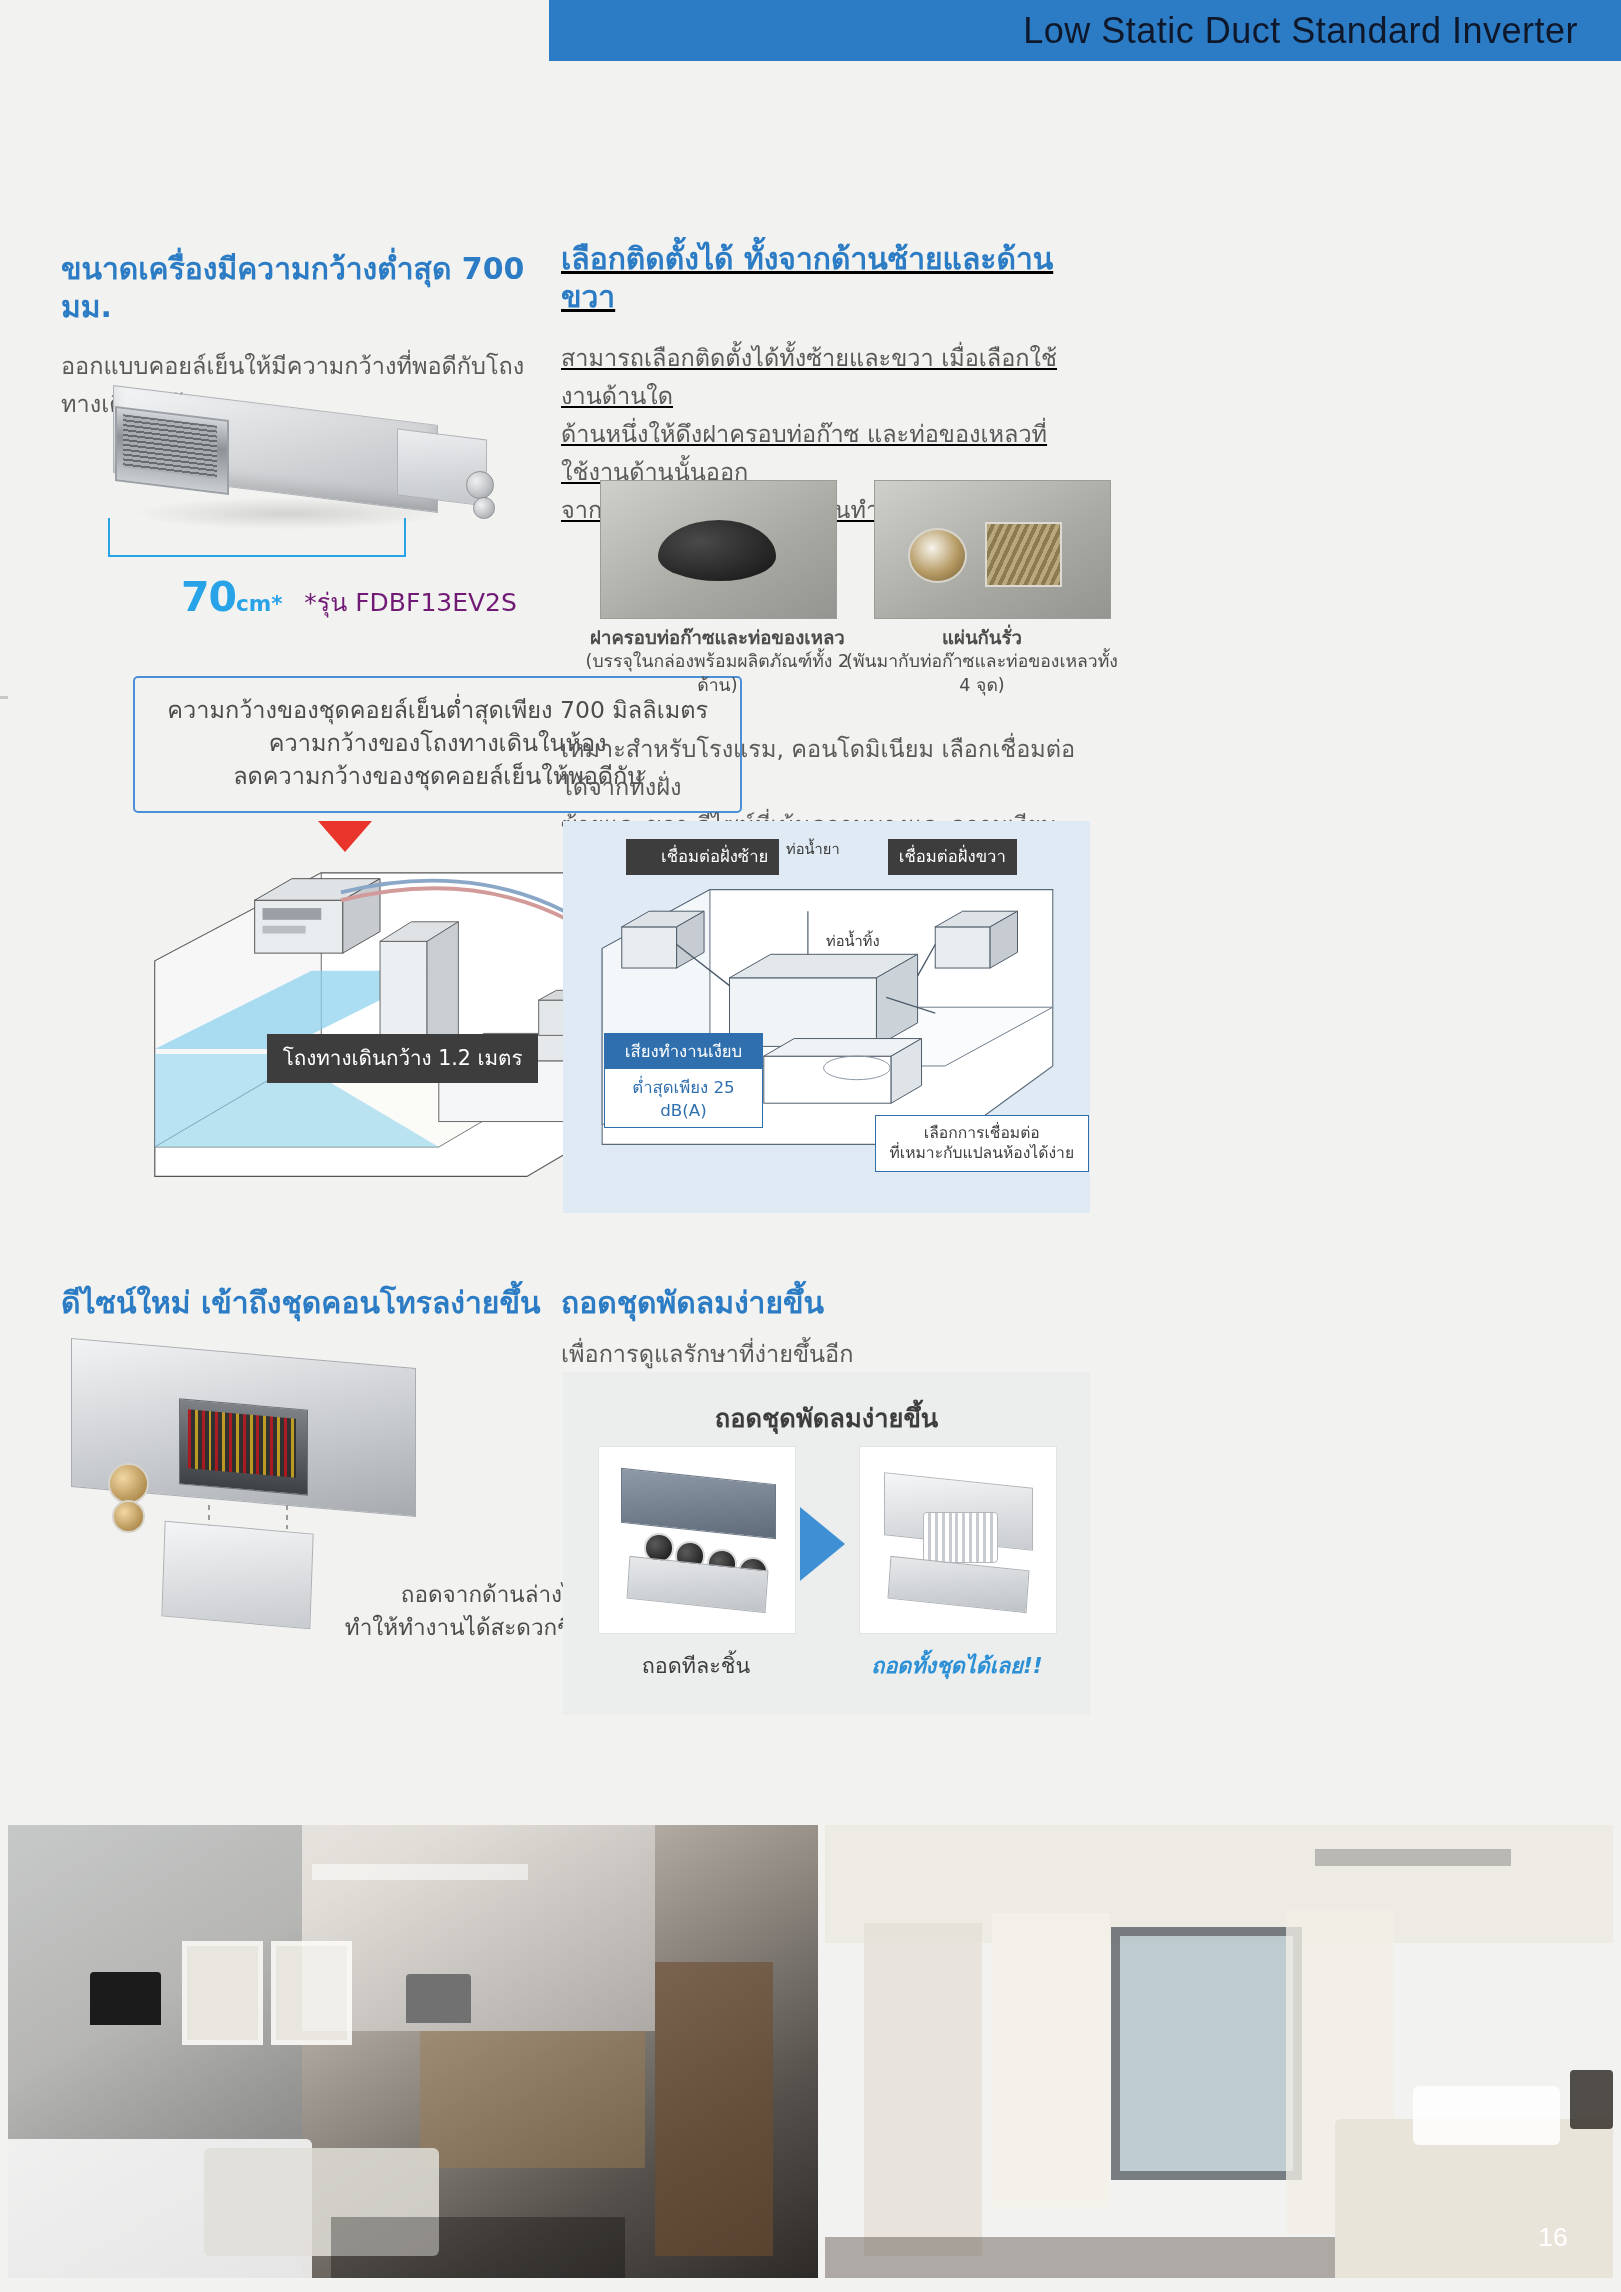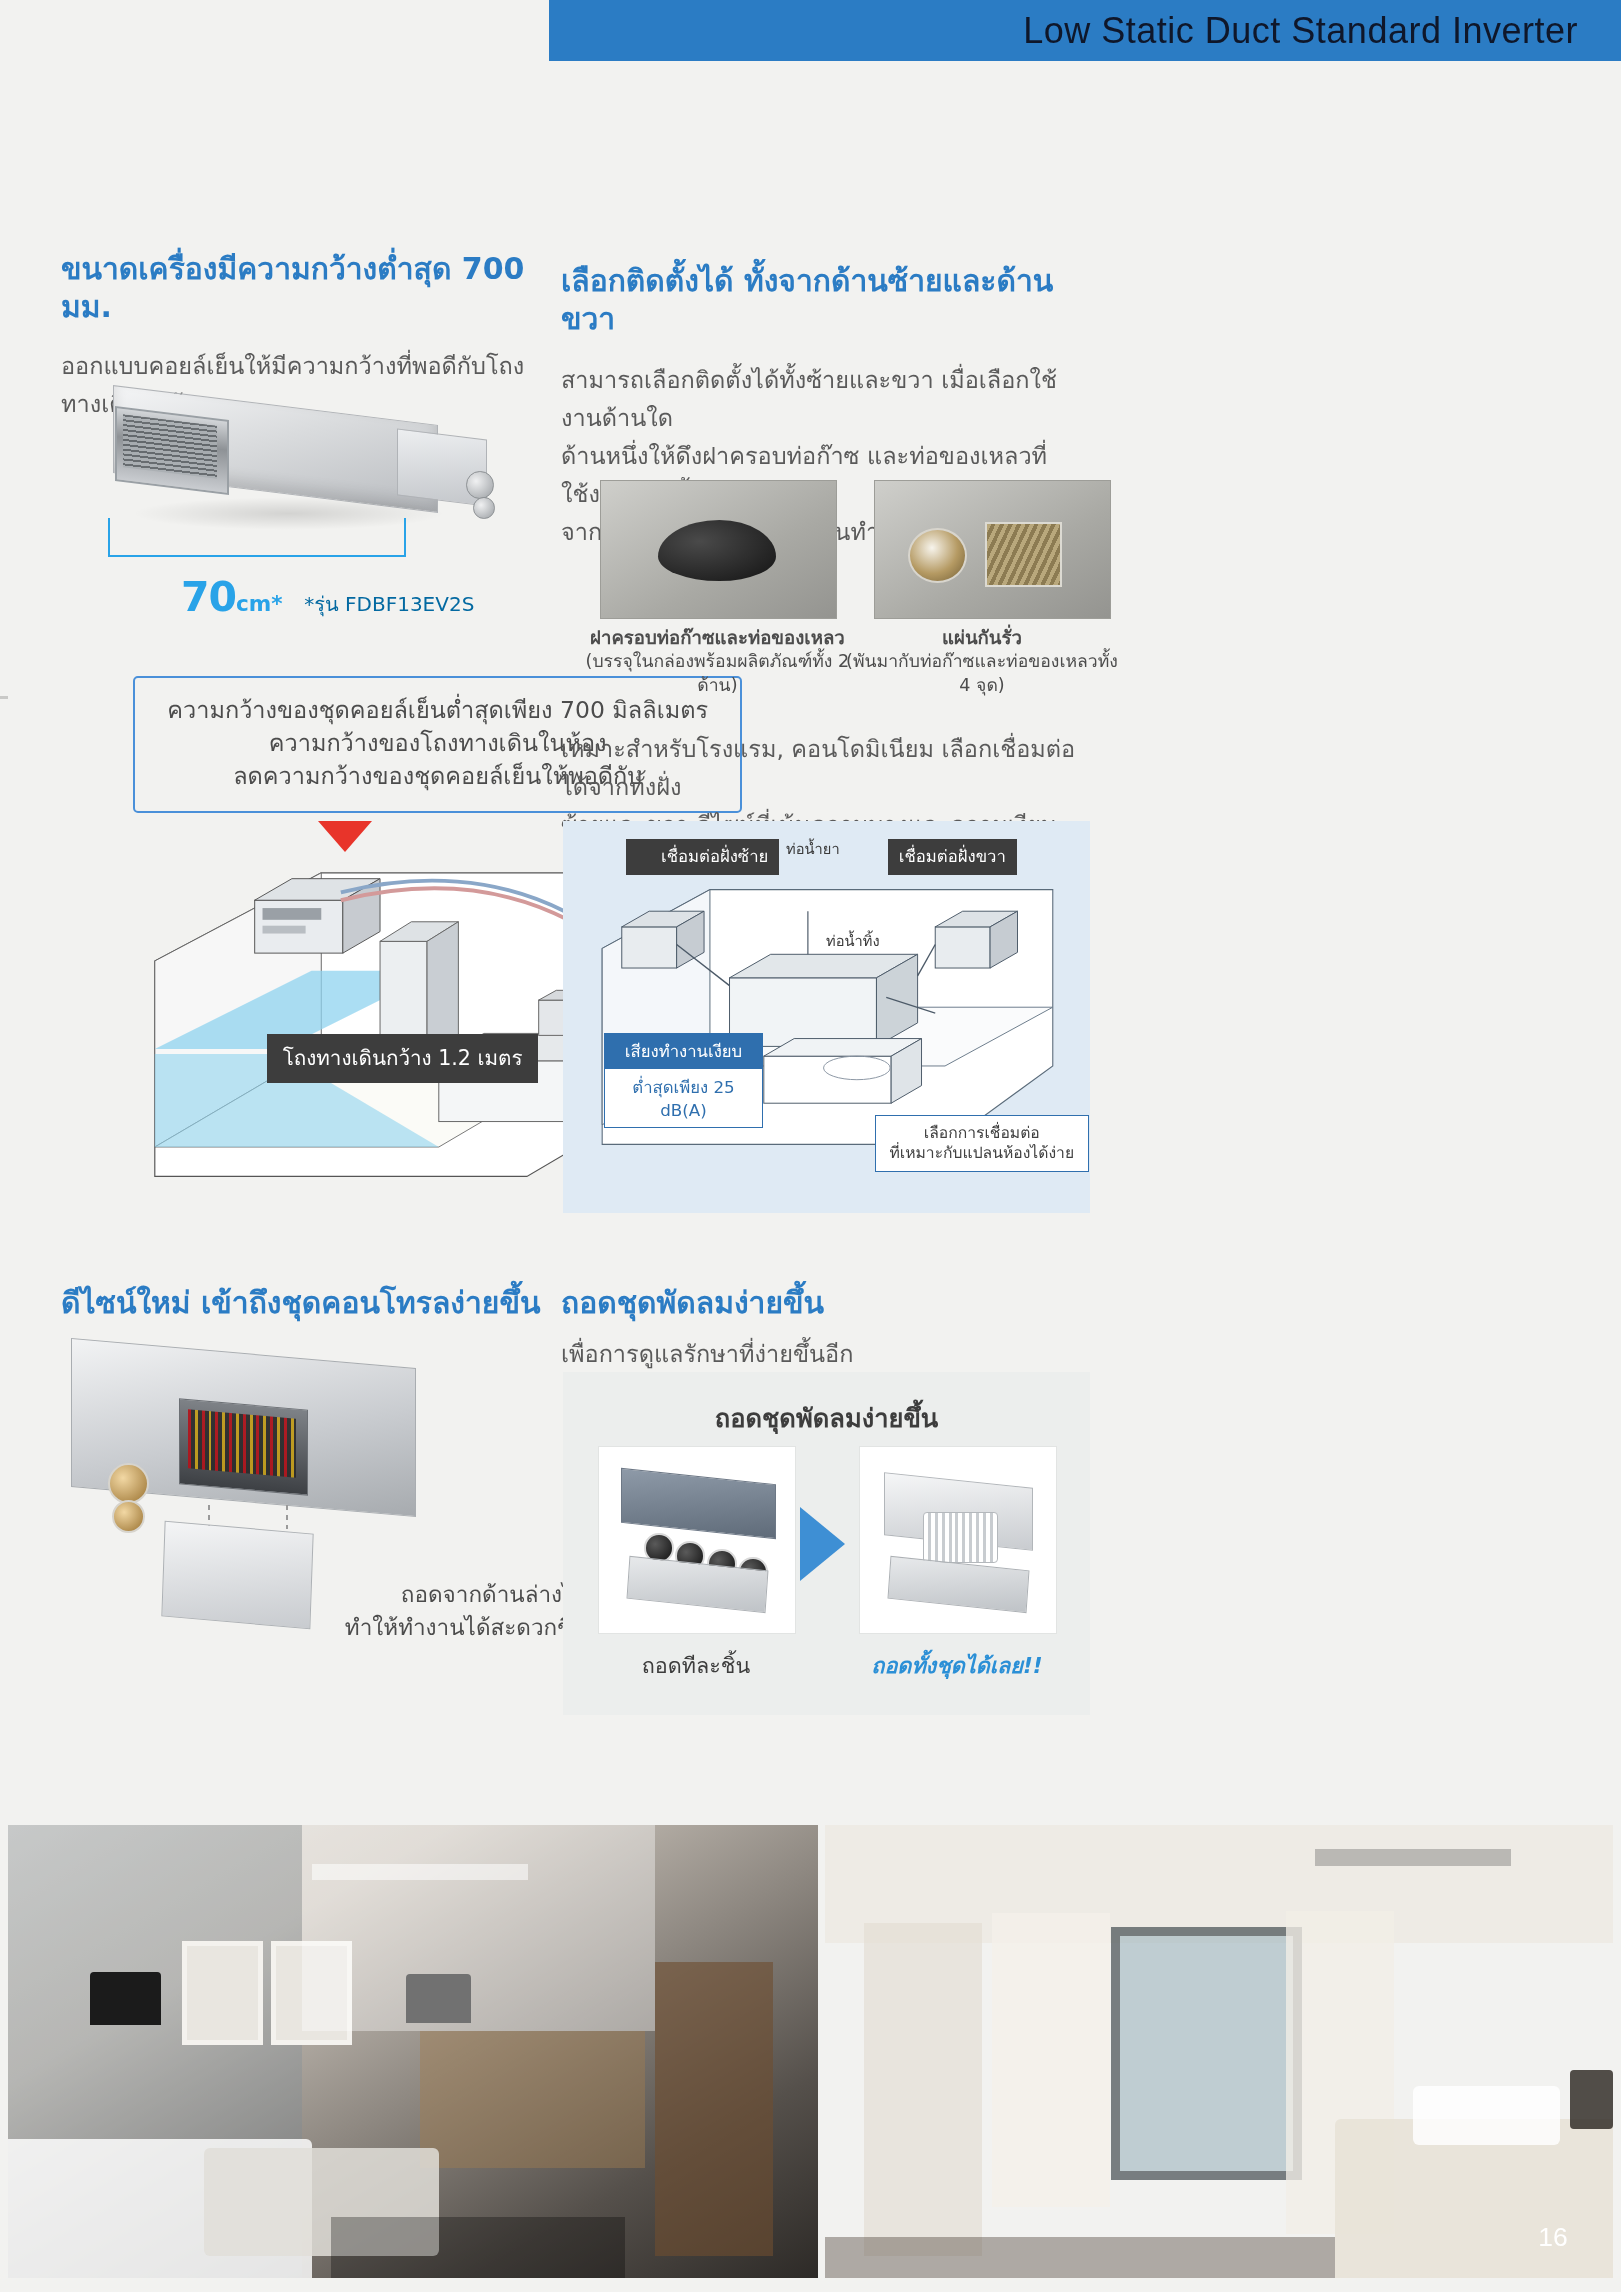--- a/index.html
+++ b/index.html
@@ -27,21 +27,21 @@
   .h2{
     color:#2b7cc4;font-weight:bold;font-size:30px;line-height:1.25;
     font-family:"DejaVu Sans","Liberation Sans",sans-serif;
   }
   .body-txt{
     color:#5a5a5a;font-size:23.5px;line-height:1.62;
   }
 
   
   .col-left{position:absolute;left:61px;top:250px;width:490px;}
-  .col-right{position:absolute;left:561px;top:262px;width:510px;}
+  .col-right{position:absolute;left:561px;top:240px;width:510px;text-decoration:underline;}
 
   
   .unit-photo{
     position:absolute;left:103px;top:387px;width:412px;height:167px;
   }
   .unit-body{
     position:absolute;left:9.8px;top:17.6px;width:323px;height:86px;
     background:linear-gradient(160deg,#f4f5f6 0%,#d9dbdd 45%,#b9bcc0 100%);
     transform:skewY(7deg);
     border:1px solid #b0b3b7;
@@ -77,21 +77,21 @@
   
   .bracket{
     position:absolute;left:108px;top:518px;width:294px;height:37px;
     border:2px solid #29a3e8;border-top:none;
   }
   .width-label{
     position:absolute;left:181px;top:573px;white-space:nowrap;
   }
   .width-num{color:#29a3e8;font-size:41px;font-weight:bold;letter-spacing:-1px;}
   .width-unit{color:#29a3e8;font-size:21.6px;font-weight:bold;}
-  .width-model{color:#0369a1;font-size:20px;margin-left:21.6px;}
+  .width-model{color:#701a75;font-size:25px;margin-left:21.6px;}
 
   
   .callout{
     position:absolute;left:133px;top:676px;width:578px;
     border:2px solid #4a90d9;border-radius:4.9px;background:#f2f2f0;
     padding:15.7px 13.7px 17.6px;text-align:center;
     color:#4c4c4c;font-size:23.5px;line-height:1.42;
   }
   .arrow-down{
     position:absolute;left:318px;top:821px;width:0;height:0;

